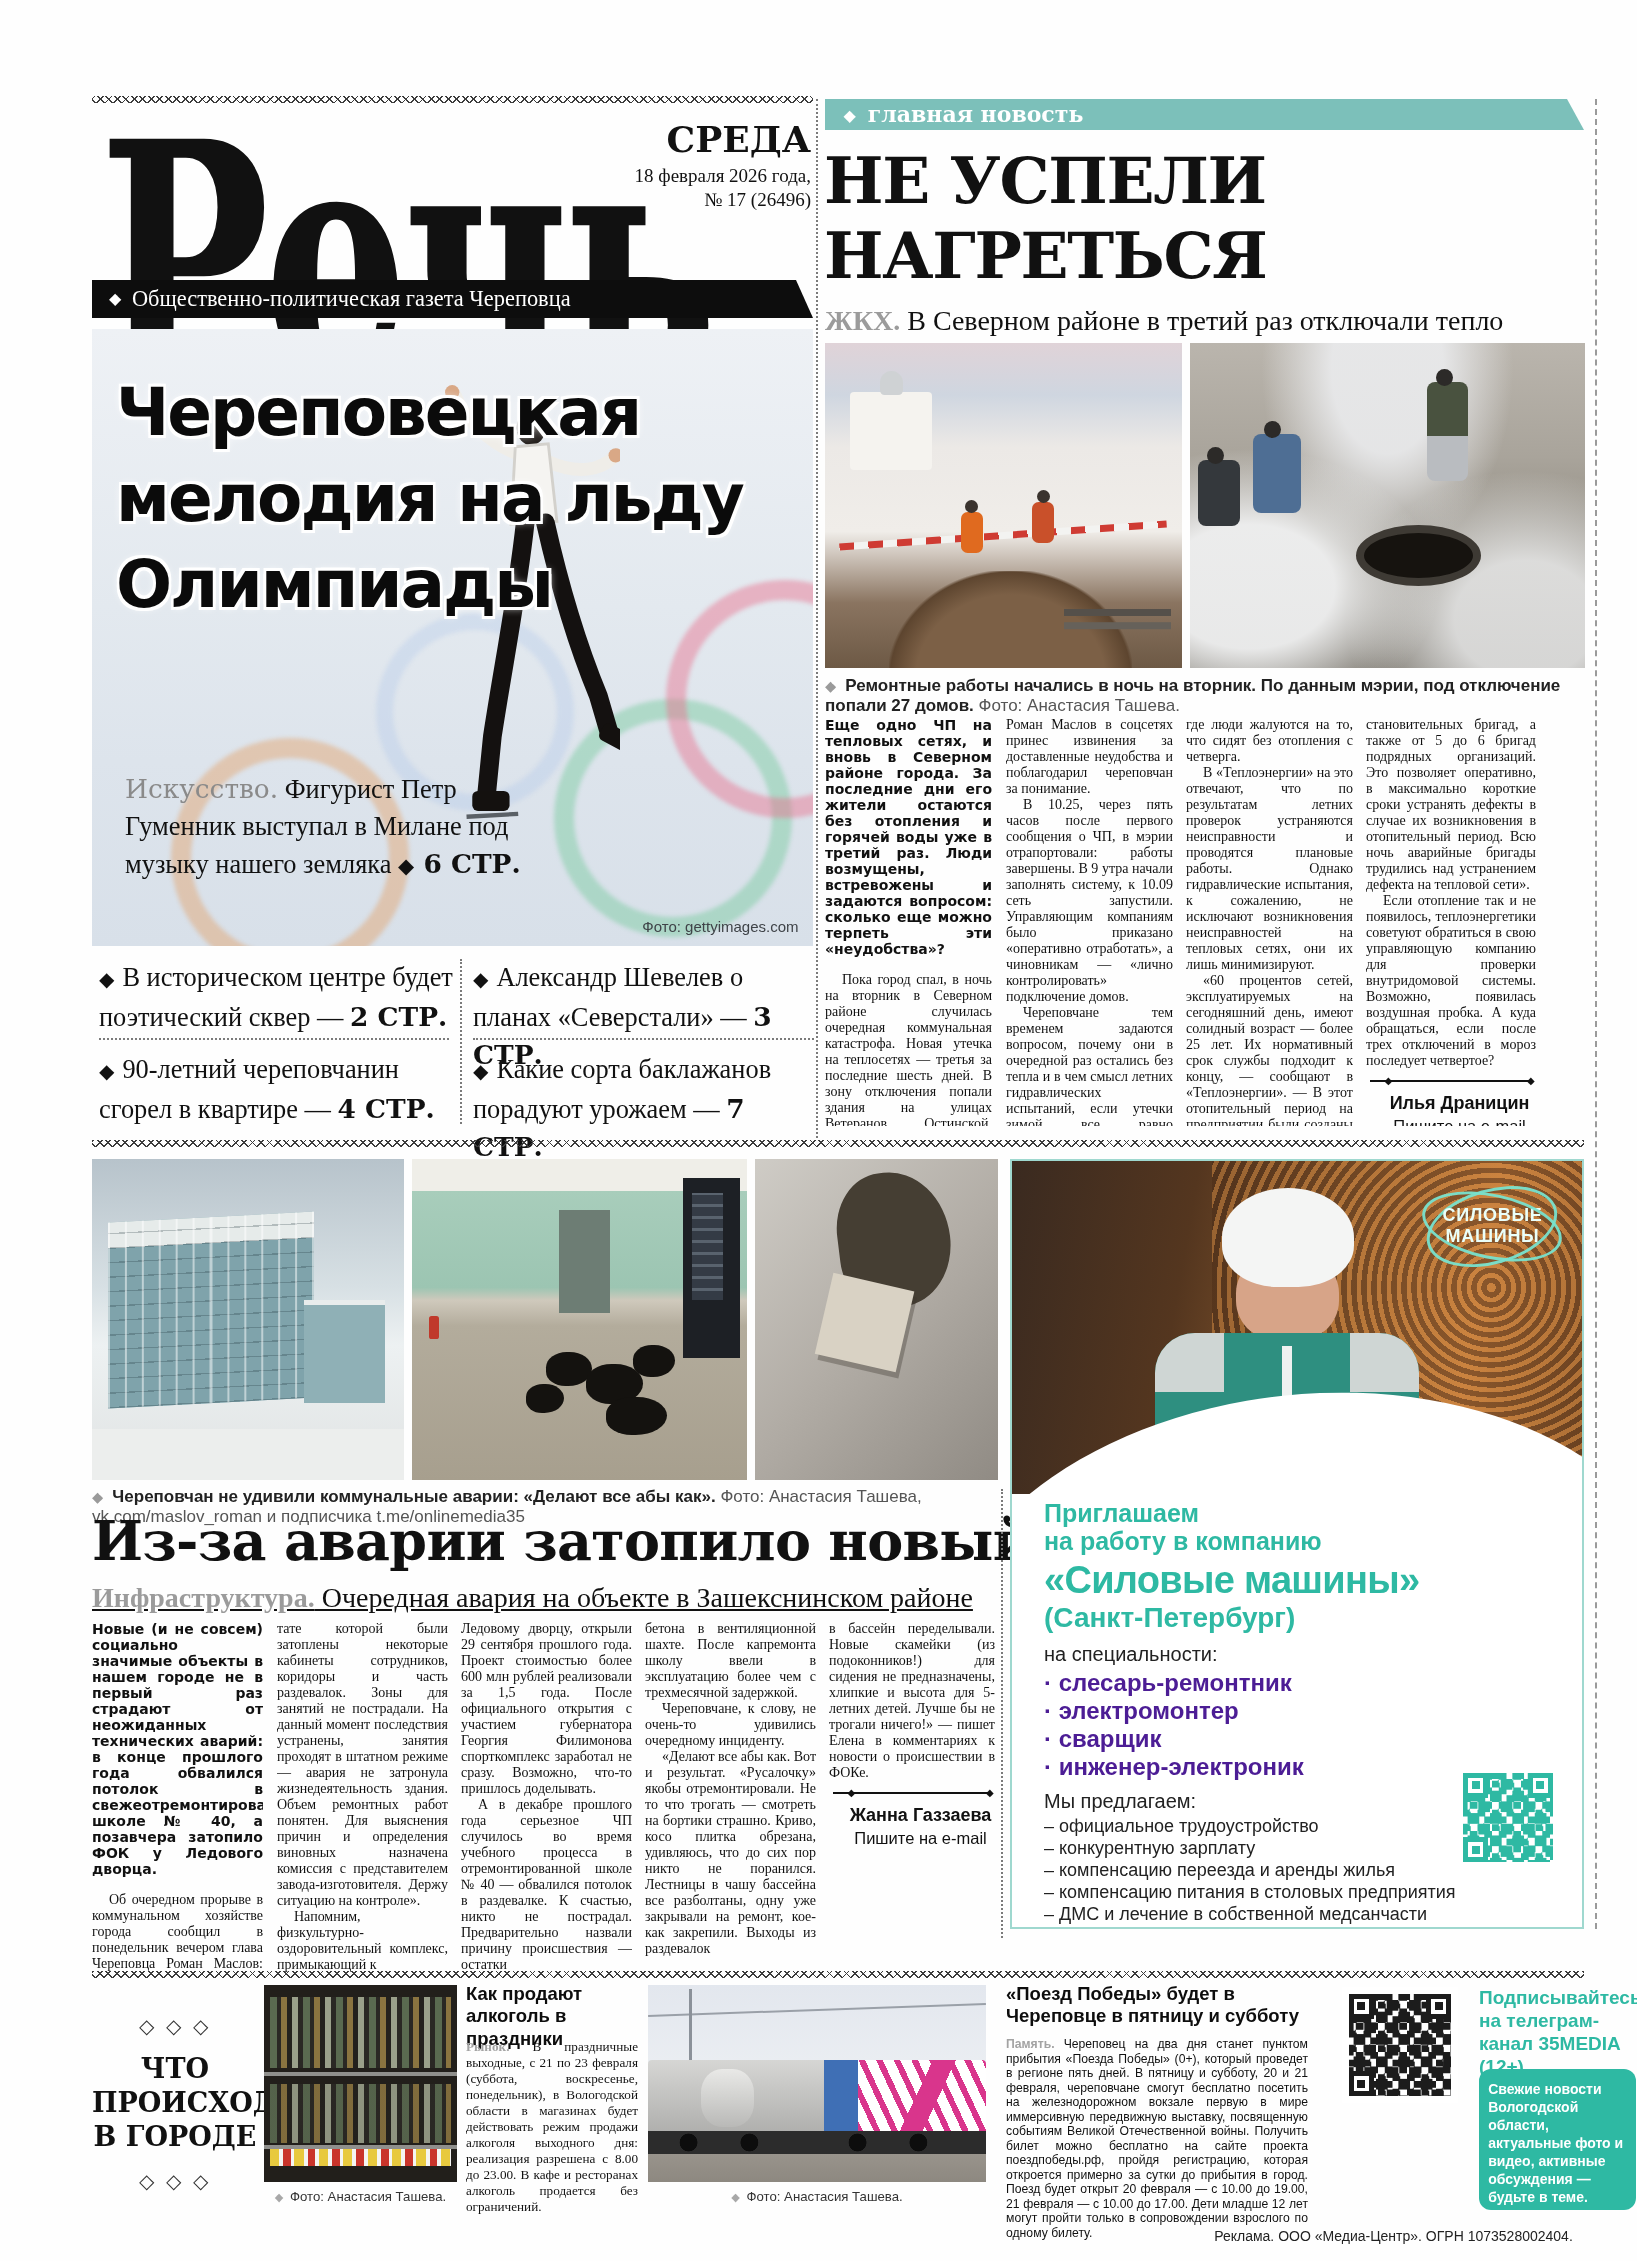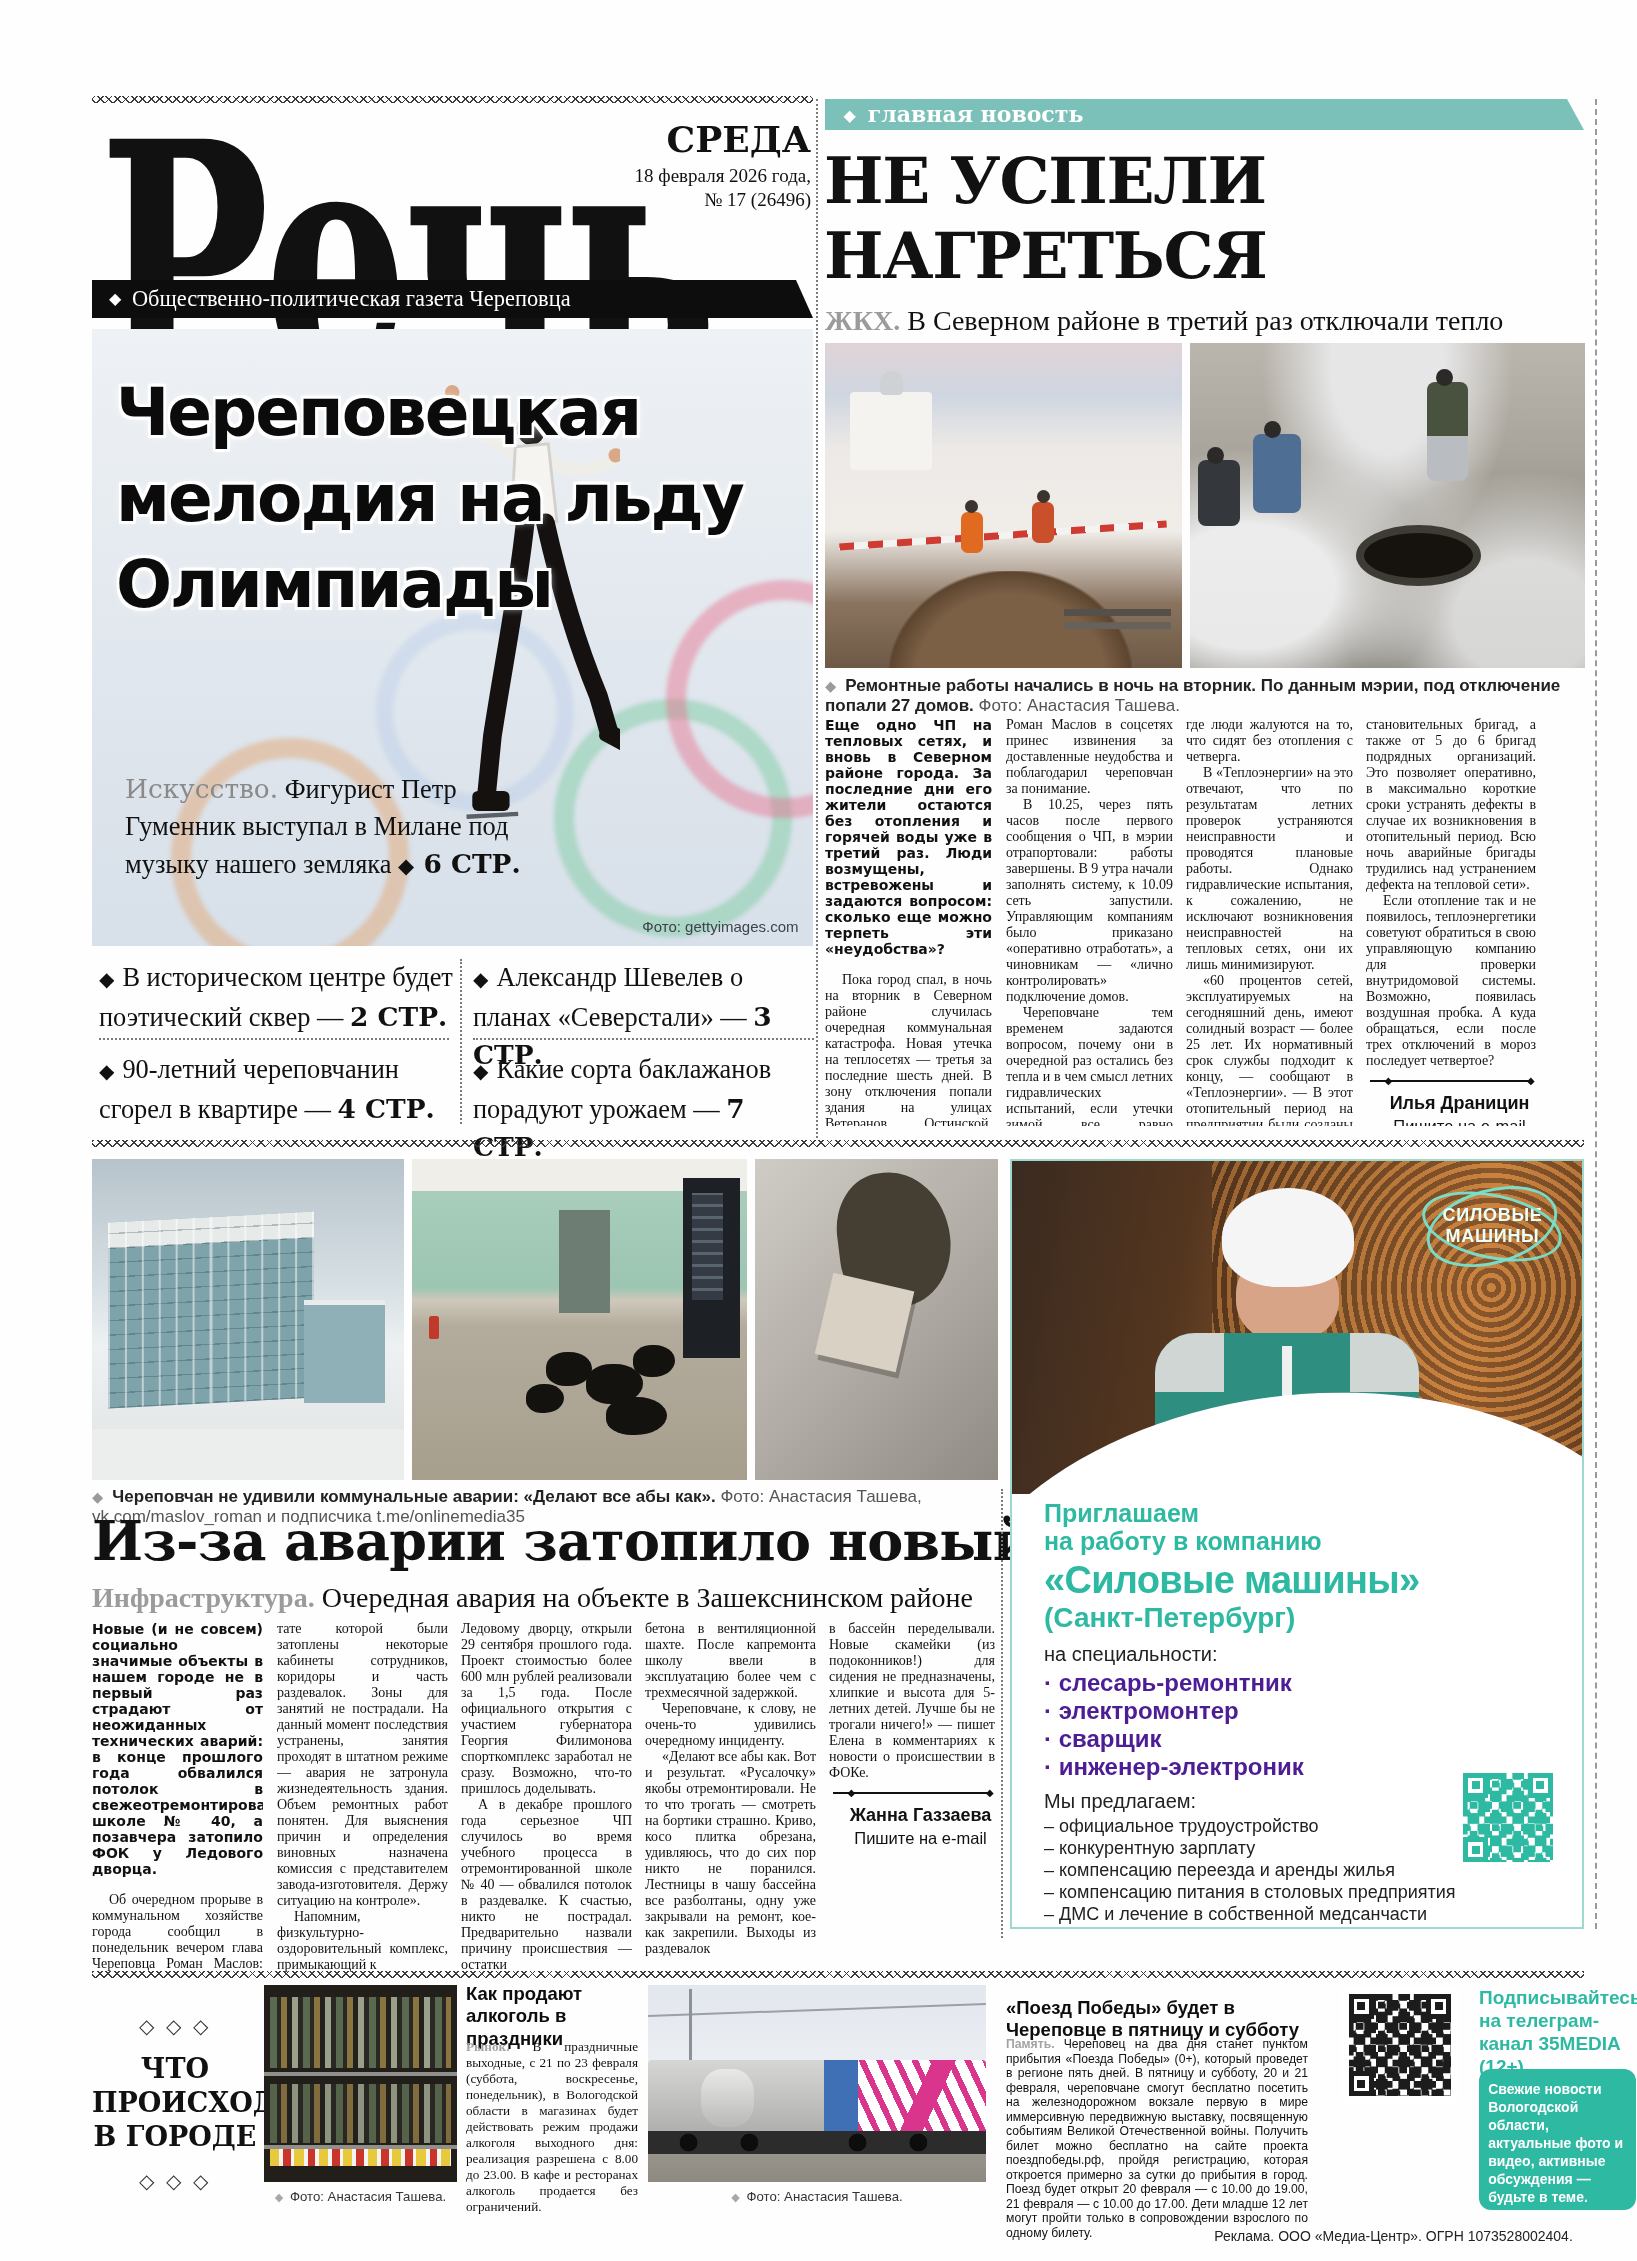--- a/index.html
+++ b/index.html
@@ -150,21 +150,21 @@
           background:linear-gradient(180deg,#49523f 0 55%, #b9bcc0 55%); }
   .m-f0 { left:2%; top:36%; width:42px; height:66px; background:#34383c; }
   .m-snow { position:absolute; left:0; top:0; width:100%; height:100%;
             background:radial-gradient(ellipse at 15% 75%, rgba(245,246,247,.9) 0 18%, transparent 40%),
                        radial-gradient(ellipse at 85% 85%, rgba(240,241,242,.8) 0 15%, transparent 38%),
                        radial-gradient(ellipse at 50% 8%, rgba(235,236,238,.9) 0 20%, transparent 45%); }
 
   
   .fok-headline { position:absolute; left:92px; top:1509px; font-family:"DejaVu Serif",serif;
                   font-weight:bold; font-size:54px; letter-spacing:-0.7px; }
-  .fok-kick { left:92px; top:1582px; }
+  .fok-kick { left:92px; top:1582px;text-decoration:underline; }
 
   
   .ad-box { position:absolute; left:1010px; top:1159px; width:574px; height:770px; background:#fff;
             border:2px solid #9fd8cf; overflow:hidden; }
   .ad-photo { position:absolute; left:0; top:0; width:100%; height:333px;
               background:linear-gradient(100deg,#3a2a20 0%,#54361f 30%,#8a5a2e 55%,#b5743a 78%,#7c4e27 100%); overflow:hidden;}
   .ad-coils { position:absolute; right:-5%; top:-10%; width:70%; height:120%; opacity:.55;
               background:repeating-radial-gradient(circle at 70% 40%, rgba(230,150,70,.8) 0 4.6px, rgba(70,40,20,.7) 4.6px 10px); }
   .ad-guy { position:absolute; left:24%; top:8%; width:277px; height:317px; }
   .ad-helm { position:absolute; left:73px; top:0; width:132px; height:99px; background:#f4f5f4;
@@ -525,21 +525,21 @@
         </div>
       <div class="tr-b"></div>
       <div class="tr-c"></div>
     </div>
     <div class="tr-under"></div>
   </div>
   <div class="smallcap" style="left:648px;top:2189px;width:338px;">
     <span class="dia"></span><span>Фото: Анастасия Ташева.</span>
   </div>
 
-  <div class="bart-title" style="left:1006px;top:1983px;width:310px;margin-top:14px;">«Поезд Победы» будет в Череповце в пятницу и субботу</div>
+  <div class="bart-title" style="left:1006px;top:1983px;width:310px;">«Поезд Победы» будет в Череповце в пятницу и субботу</div>
   <div class="bart-body" style="left:1006px;top:2037px;width:302px;font-size:12.2px;line-height:14.5px;">
     <span class="kicker">Память.</span><span> Череповец на два дня станет пунктом прибытия «Поезда Победы» (0+), который проведет в регионе пять дней. В пятницу и субботу, 20 и 21 февраля, череповчане смогут бесплатно посетить на железнодорожном вокзале первую в мире иммерсивную передвижную выставку, посвященную событиям Великой Отечественной войны. Получить билет можно бесплатно на сайте проекта поездпобеды.рф, пройдя регистрацию, которая откроется примерно за сутки до прибытия в город. Поезд будет открыт 20 февраля — с 10.00 до 19.00, 21 февраля — с 10.00 до 17.00. Дети младше 12 лет могут пройти только в сопровождении взрослого по одному билету.</span>
   </div>
 
   <div class="qr" style="left:1342px;top:1987px;width:116px;height:116px;color:#1c1c1c;">
     <div class="px"></div>
     <div class="qf a"></div>
     <div class="qf b"></div>
     <div class="qf c"></div>
   </div>

